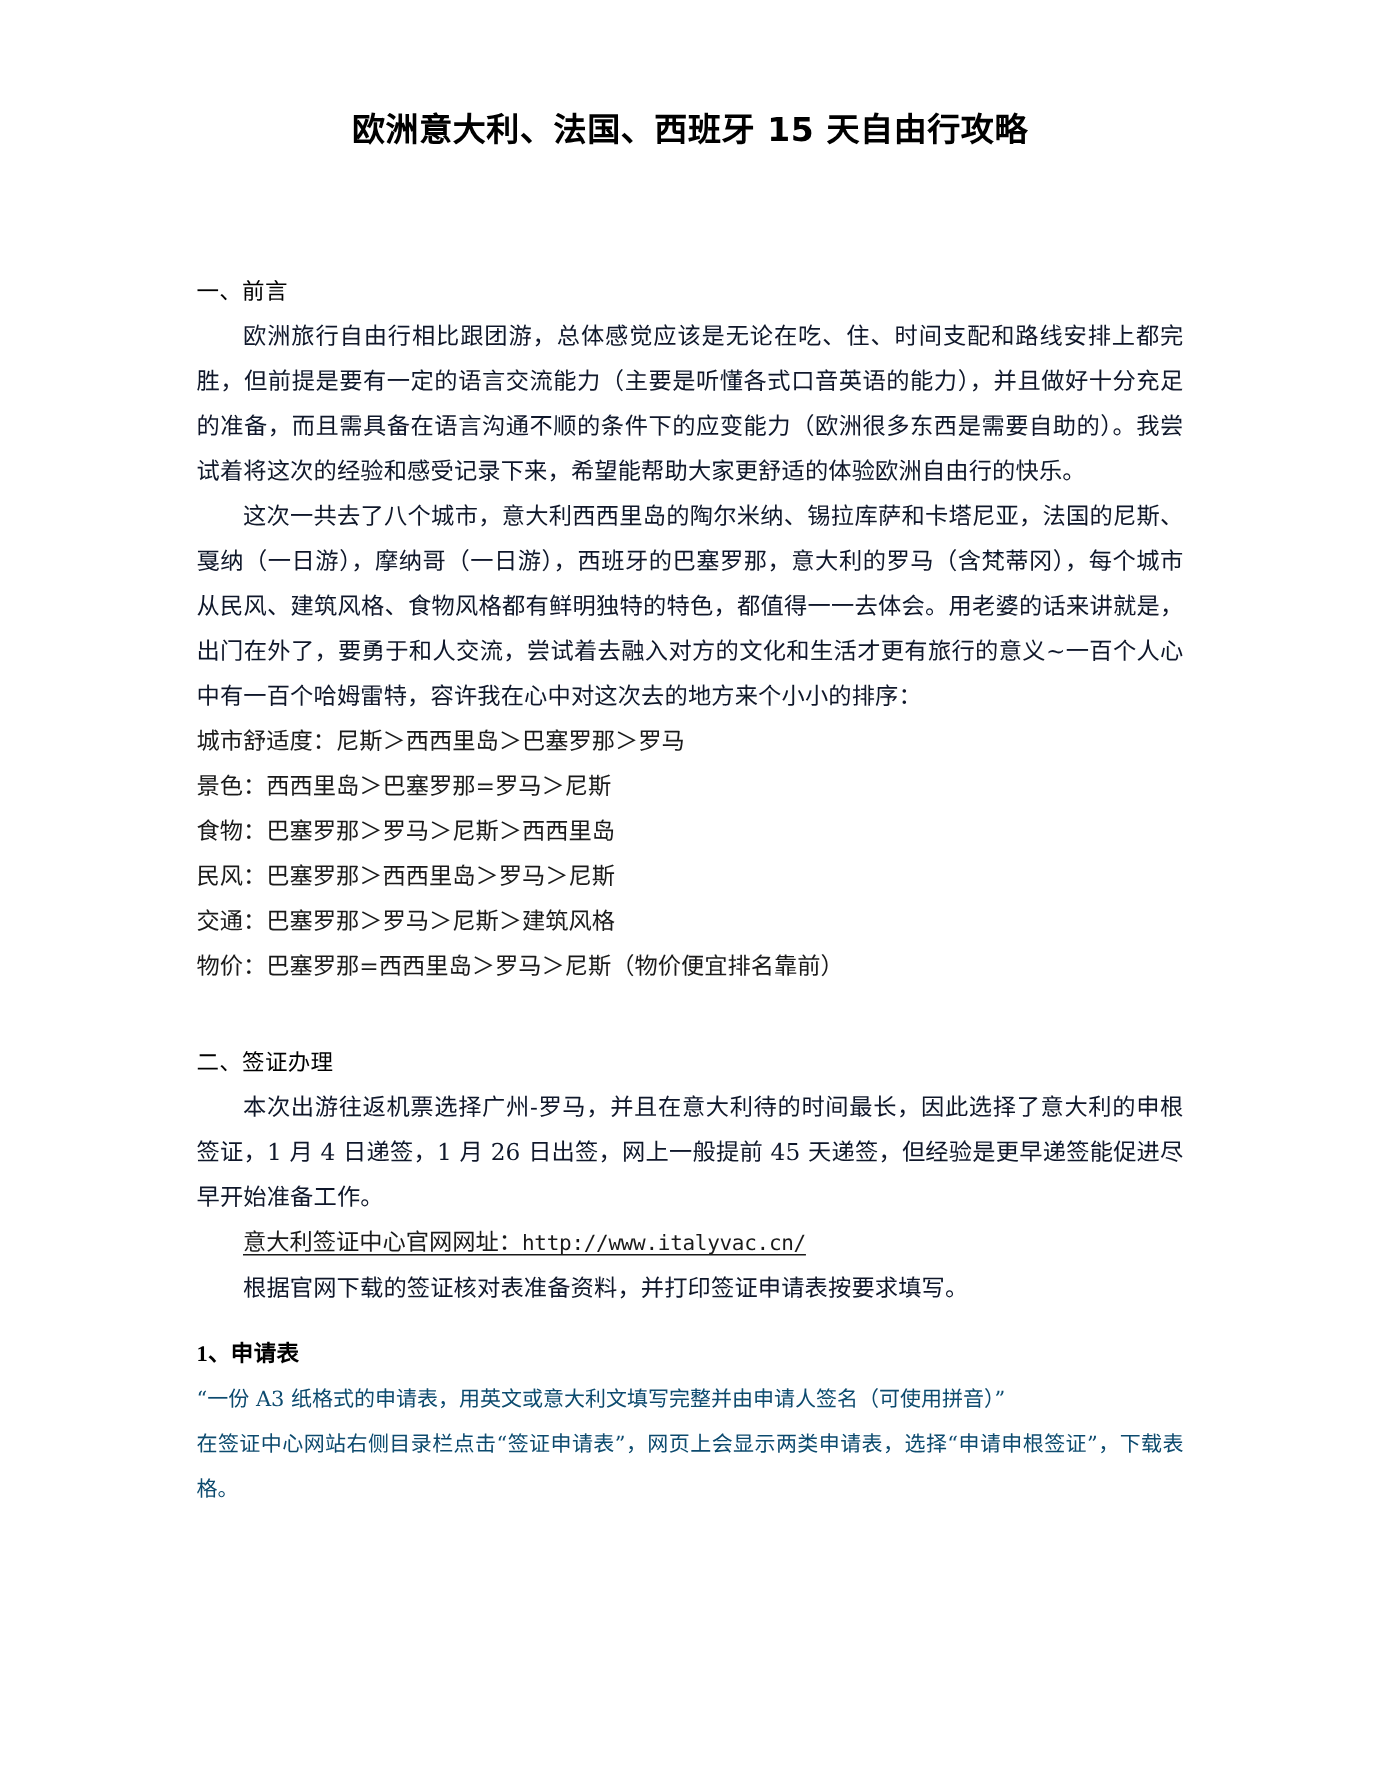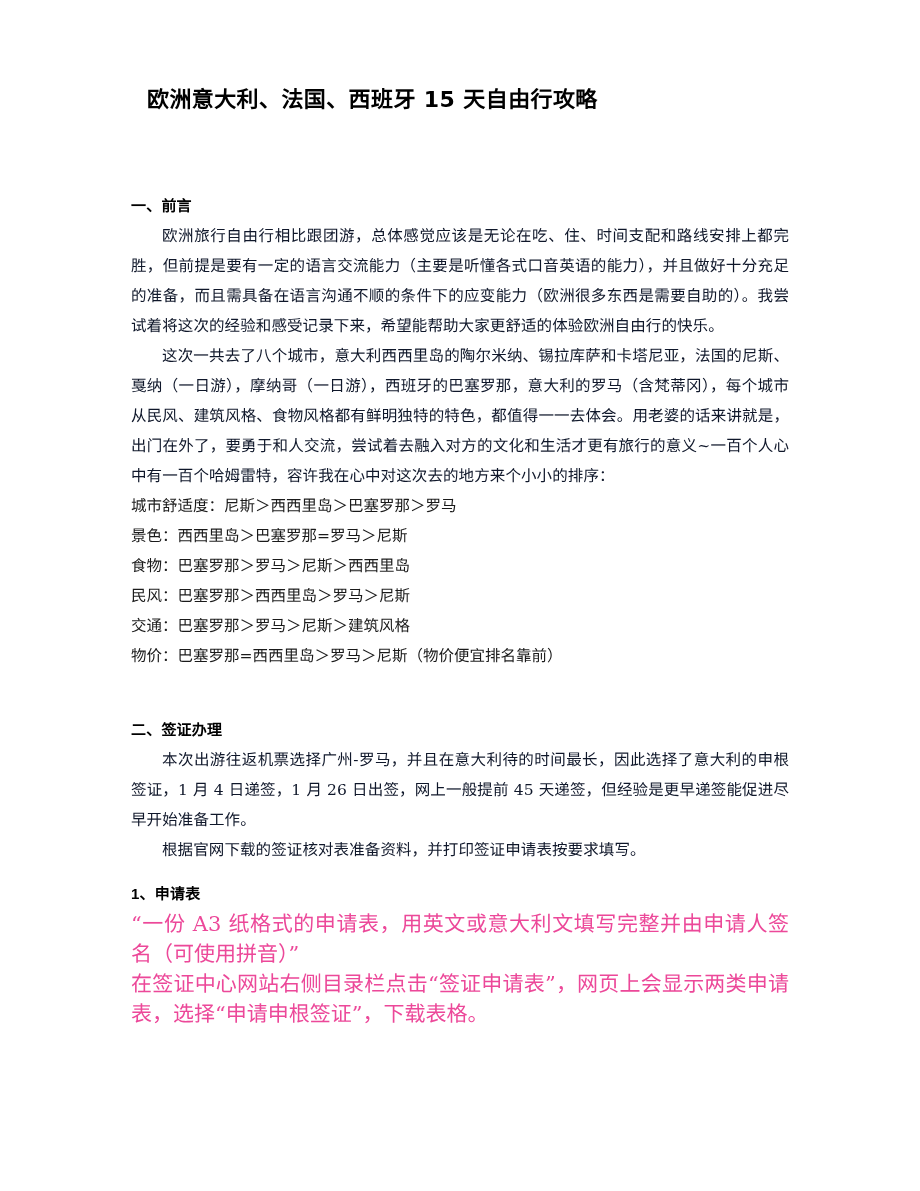--- a/index.html
+++ b/index.html
@@ -26,39 +26,39 @@
     position: absolute;
     left: 131px;
     top: 0;
     width: 658px;
   }
   .doc-title {
     font-family: "DejaVu Sans", "Liberation Sans", sans-serif;
     font-weight: bold;
     font-size: 22px;
     line-height: 30px;
-    text-align: left;
-    margin: 16px;
+    text-align: center;
+    margin: 4px;
     padding-top: 69px;
     letter-spacing: 0.4px;
     color: #000000;
   }
   .section-heading {
     font-family: "DejaVu Sans", "Liberation Sans", sans-serif;
-    font-weight: bold;
+    font-weight: normal;
     font-size: 15px;
     line-height: 30px;
     color: #000000;
     margin: 0;
     letter-spacing: 0.2px;
   }
   .sec1-heading { margin-top: 76px; }
-  .sec2-heading { margin-top: 44px; }
+  .sec2-heading { margin-top: 34px; }
   .sub-heading {
-    font-family: Liberation Sans, sans-serif;
+    font-family: Liberation Serif, serif;
     font-weight: bold;
     font-size: 15px;
     line-height: 30px;
     color: #000000;
     margin: 0;
     margin-top: 14px;
     letter-spacing: 0.2px;
   }
   p.body-text {
     font-size: 15.5px;
@@ -87,24 +87,24 @@
     color: #1a1a1a;
     text-decoration: underline;
     text-underline-offset: 3px;
   }
   .link-url {
     font-family: "DejaVu Sans Mono", "Liberation Mono", monospace;
     font-size: 14px;
     letter-spacing: -0.2px;
   }
   .quote-line {
-    font-size: 21px;
+    font-size: 14px;
     line-height: 30px;
     margin: 0;
-    color: #ec4899;
+    color: #0c4a6e;
     text-align: justify;
     text-justify: inter-ideograph;
   }
 </style>
 </head>
 <body>
 
 <div class="page">
   <div class="content">
 
@@ -120,20 +120,23 @@
     <p class="rank-line">景色：西西里岛＞巴塞罗那=罗马＞尼斯</p>
     <p class="rank-line">食物：巴塞罗那＞罗马＞尼斯＞西西里岛</p>
     <p class="rank-line">民风：巴塞罗那＞西西里岛＞罗马＞尼斯</p>
     <p class="rank-line">交通：巴塞罗那＞罗马＞尼斯＞建筑风格</p>
     <p class="rank-line">物价：巴塞罗那=西西里岛＞罗马＞尼斯（物价便宜排名靠前）</p>
 
     <h2 class="section-heading sec2-heading">二、签证办理</h2>
 
     <p class="body-text indent">本次出游往返机票选择广州-罗马，并且在意大利待的时间最长，因此选择了意大利的申根签证，1 月 4 日递签，1 月 26 日出签，网上一般提前 45 天递签，但经验是更早递签能促进尽早开始准备工作。</p>
 
+    <p class="link-line">
+      <span>意大利签证中心官网网址：</span><span class="link-url">http://www.italyvac.cn/</span>
+    </p>
 
     <p class="body-text indent">根据官网下载的签证核对表准备资料，并打印签证申请表按要求填写。</p>
 
     <h3 class="sub-heading">1、申请表</h3>
 
     <p class="quote-line">“一份 A3 纸格式的申请表，用英文或意大利文填写完整并由申请人签名（可使用拼音）”</p>
 
     <p class="quote-line">在签证中心网站右侧目录栏点击“签证申请表”，网页上会显示两类申请表，选择“申请申根签证”，下载表格。</p>
 
   </div>

